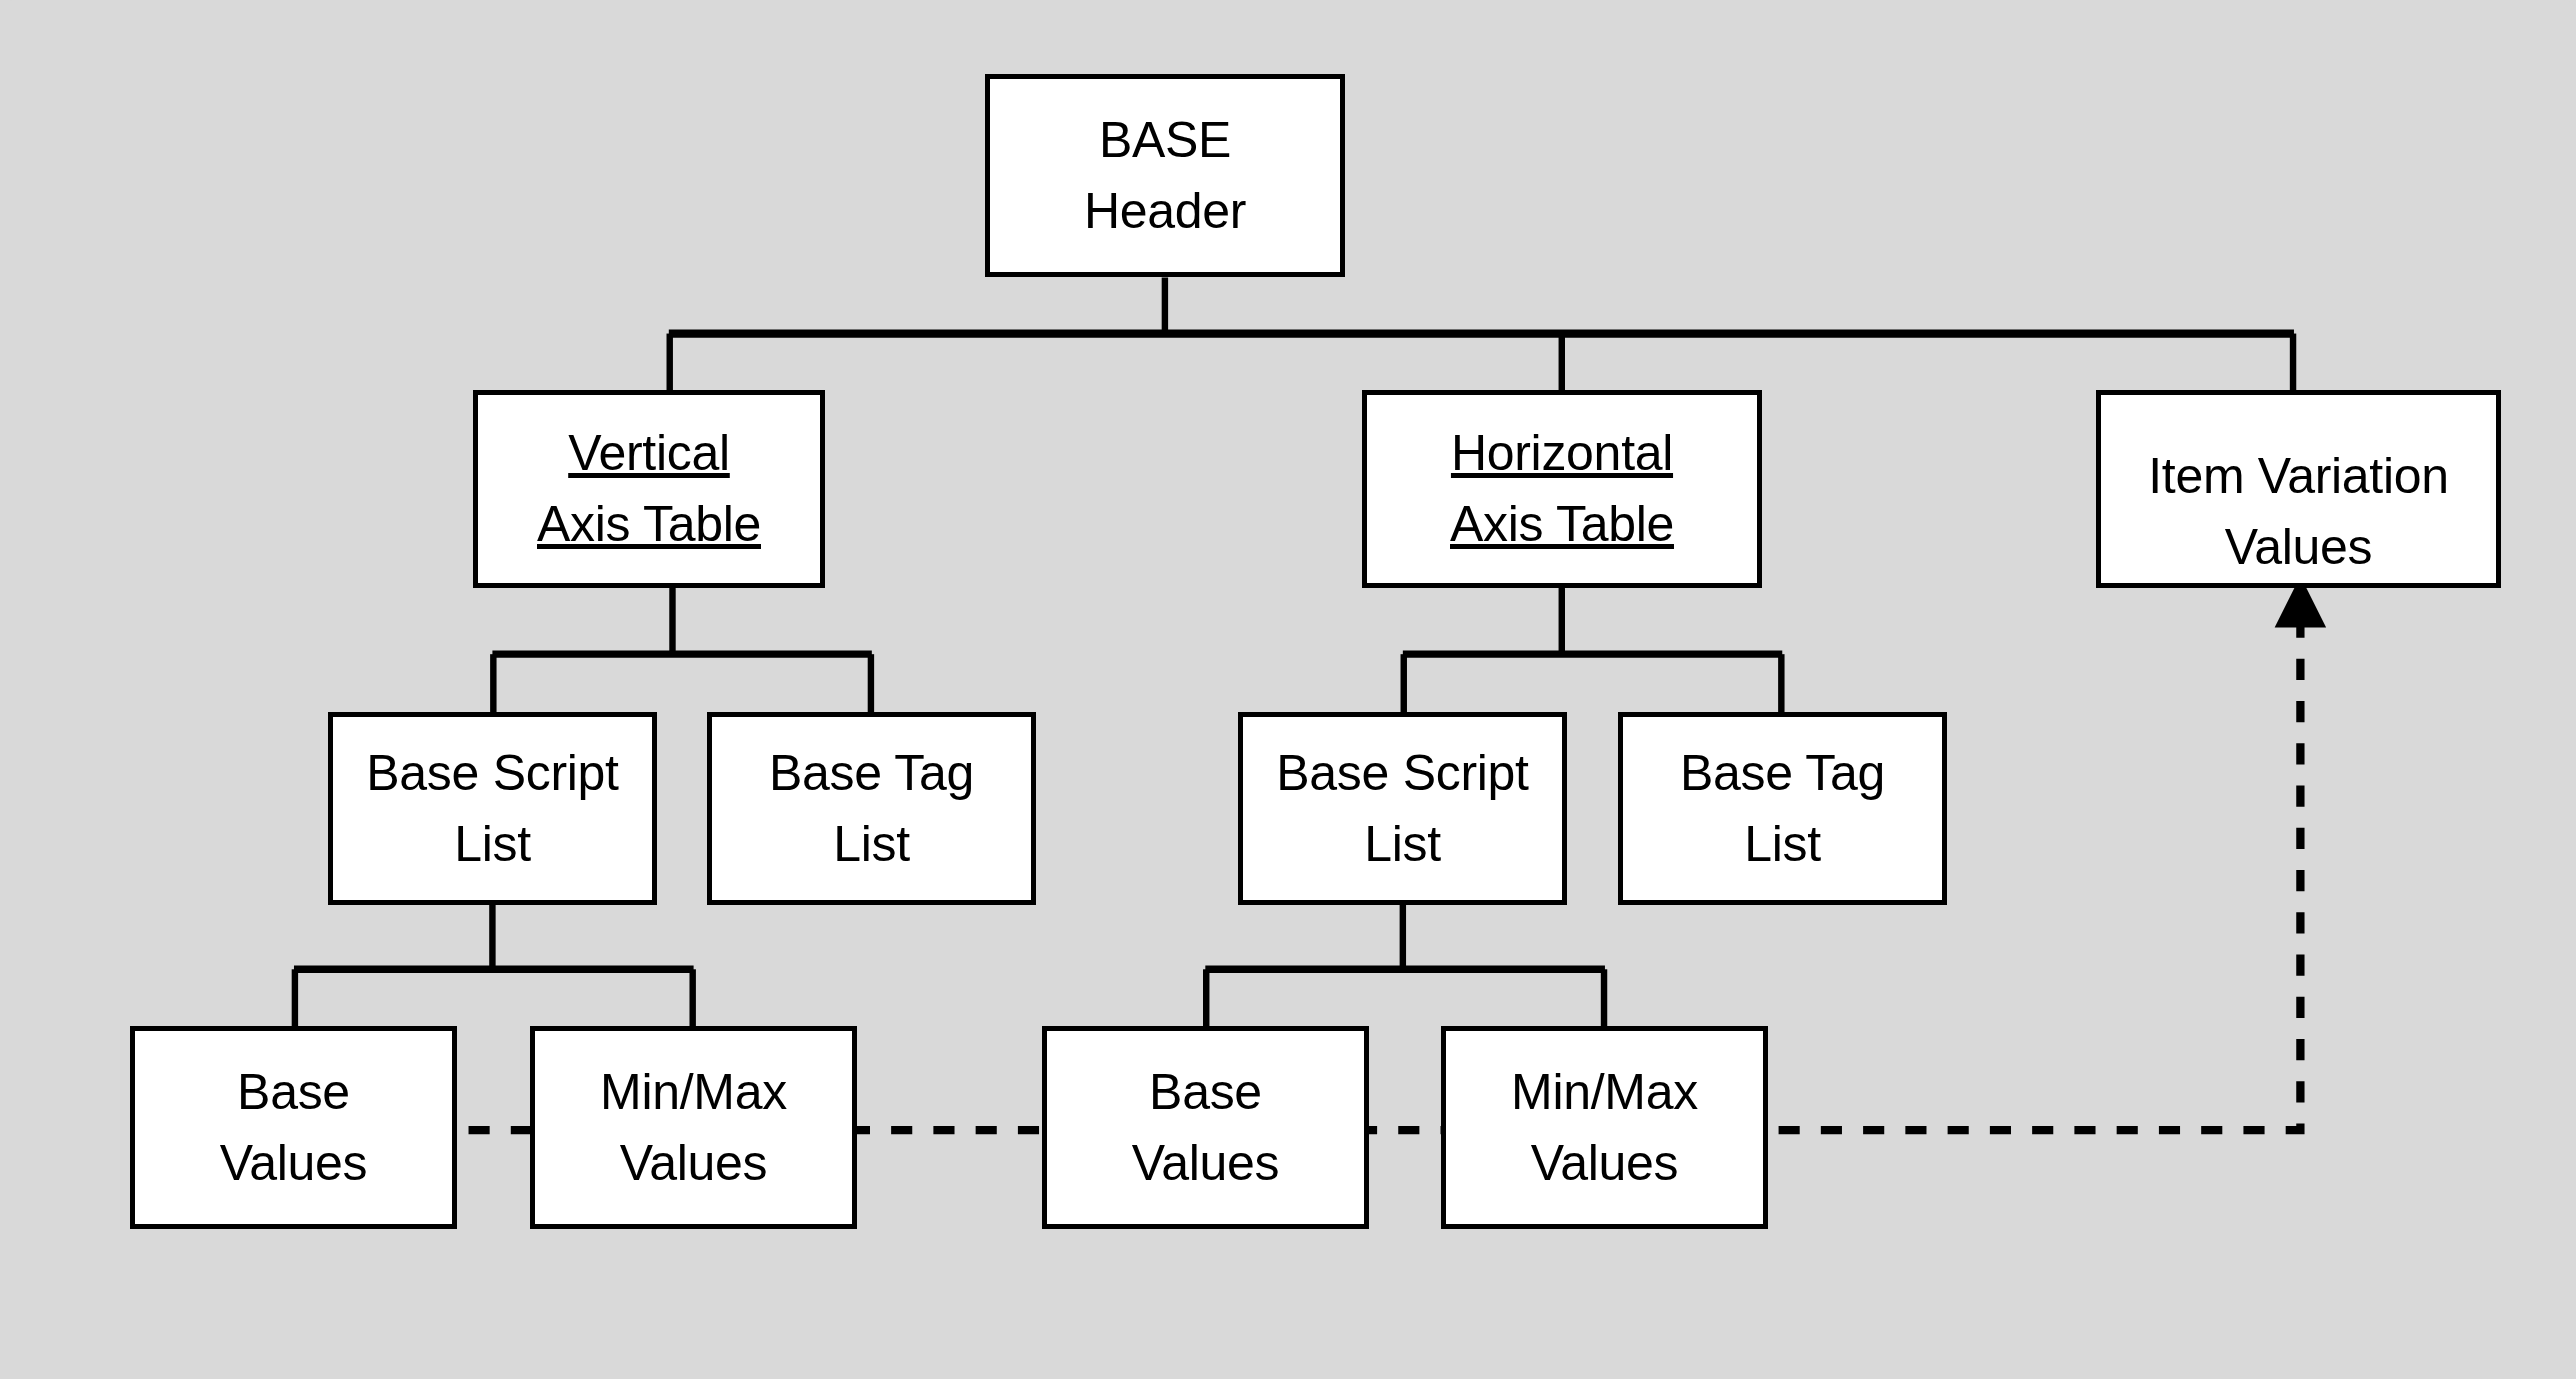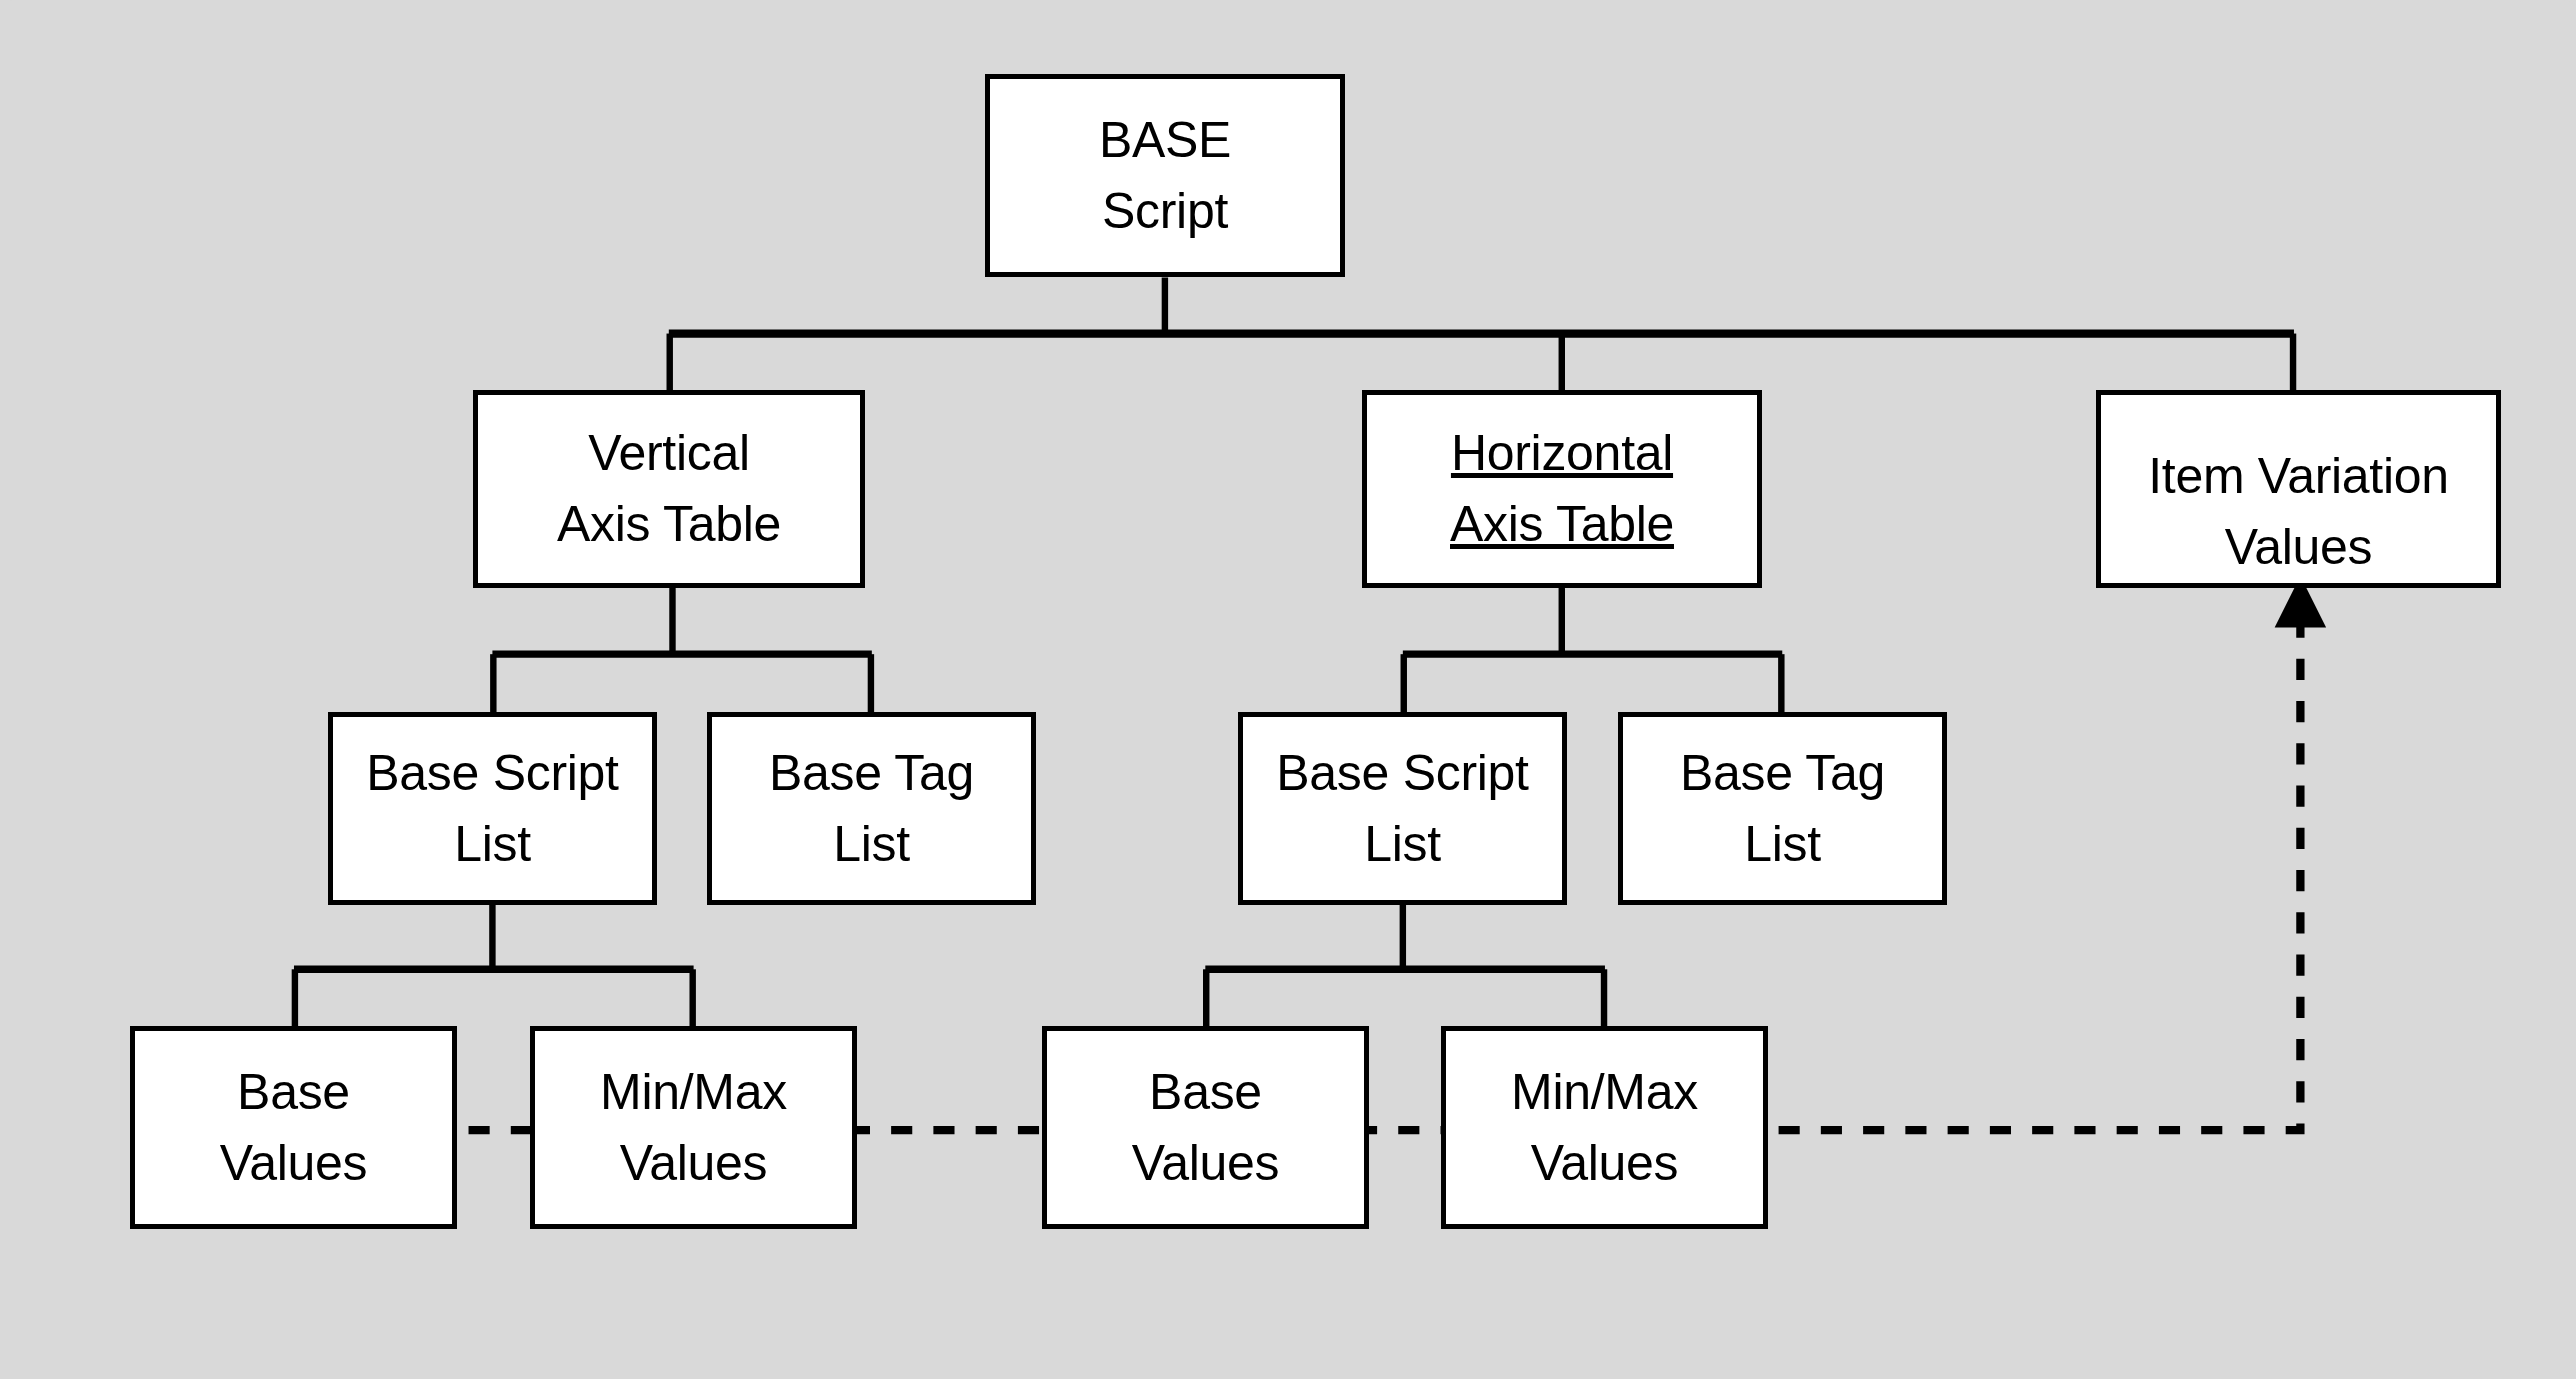--- a/index.html
+++ b/index.html
@@ -82,24 +82,24 @@
     <path d="M 1313 1055 L 1313 1120" stroke="#000" stroke-width="7" fill="none"></path>
     <path d="M 1746 1055 L 1746 1120" stroke="#000" stroke-width="7" fill="none"></path>
 
     <path d="M 142 1230 L 2504 1230 L 2504 665" stroke="#000" stroke-width="9" fill="none" stroke-dasharray="23 23" stroke-linecap="butt"></path>
     <polygon points="2504,627 2476,683 2532,683" fill="#000"></polygon>
 
   </svg>
 
   <div class="node" style="left:985px; top:74px; width:360px; height:203px;">
     <span class="line">BASE</span>
-    <span class="line">Script</span>
+    <span class="line">Header</span>
   </div>
 
-  <div class="node" style="left:473px; top:390px; width:392px; height:198px;">
+  <div class="node" style="left:473px; top:390px; width:352px; height:198px;text-decoration:underline;">
     <span class="line">Vertical</span>
     <span class="line">Axis Table</span>
   </div>
 
   <div class="node" style="left:1362px; top:390px; width:400px; height:198px;text-decoration:underline;">
     <span class="line">Horizontal</span>
     <span class="line">Axis Table</span>
   </div>
 
   <div class="node" style="left:2096px; top:390px; width:405px; height:198px;justify-content:flex-end;">

